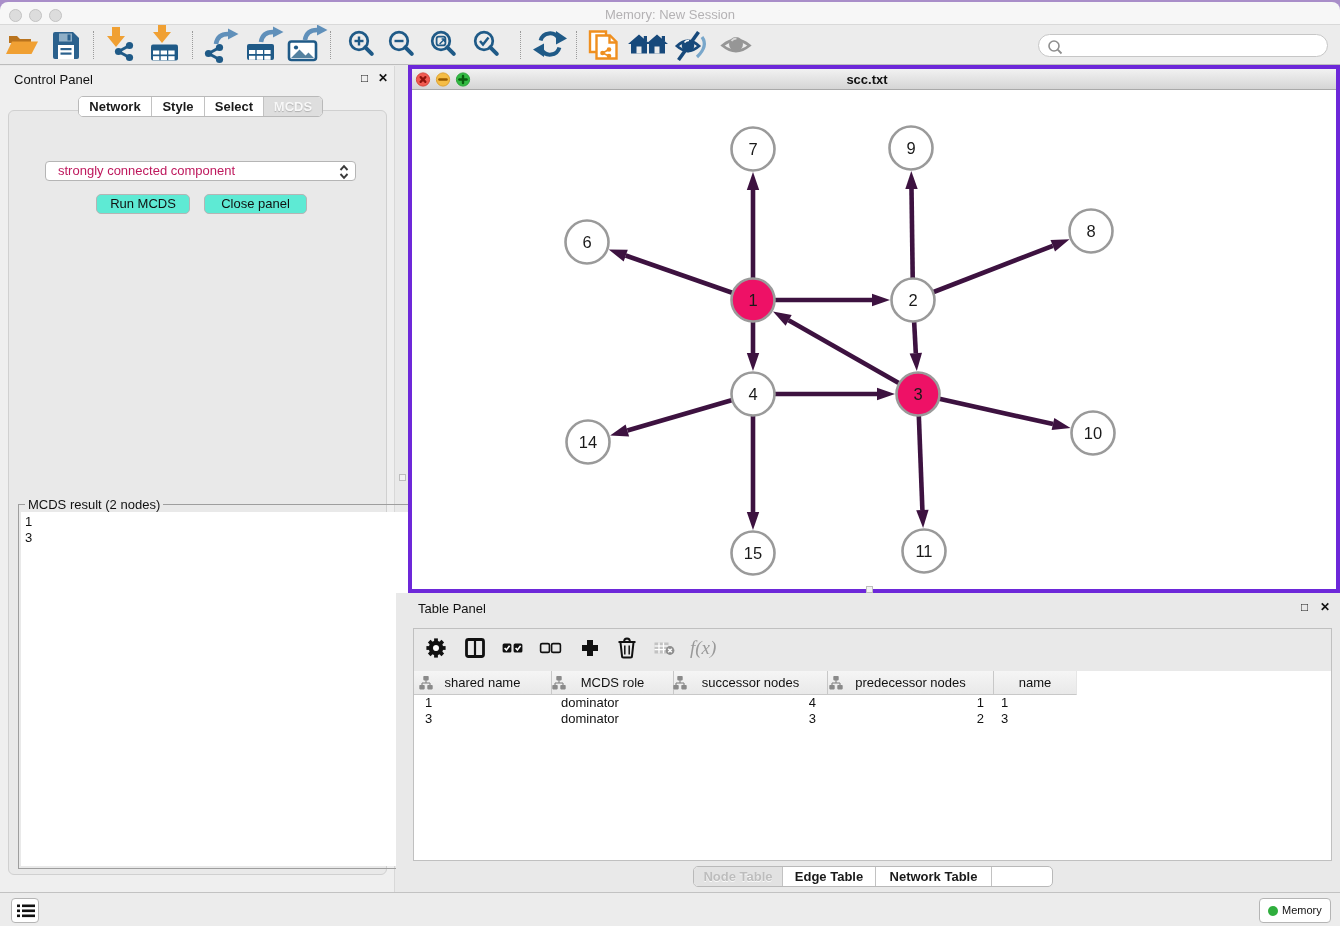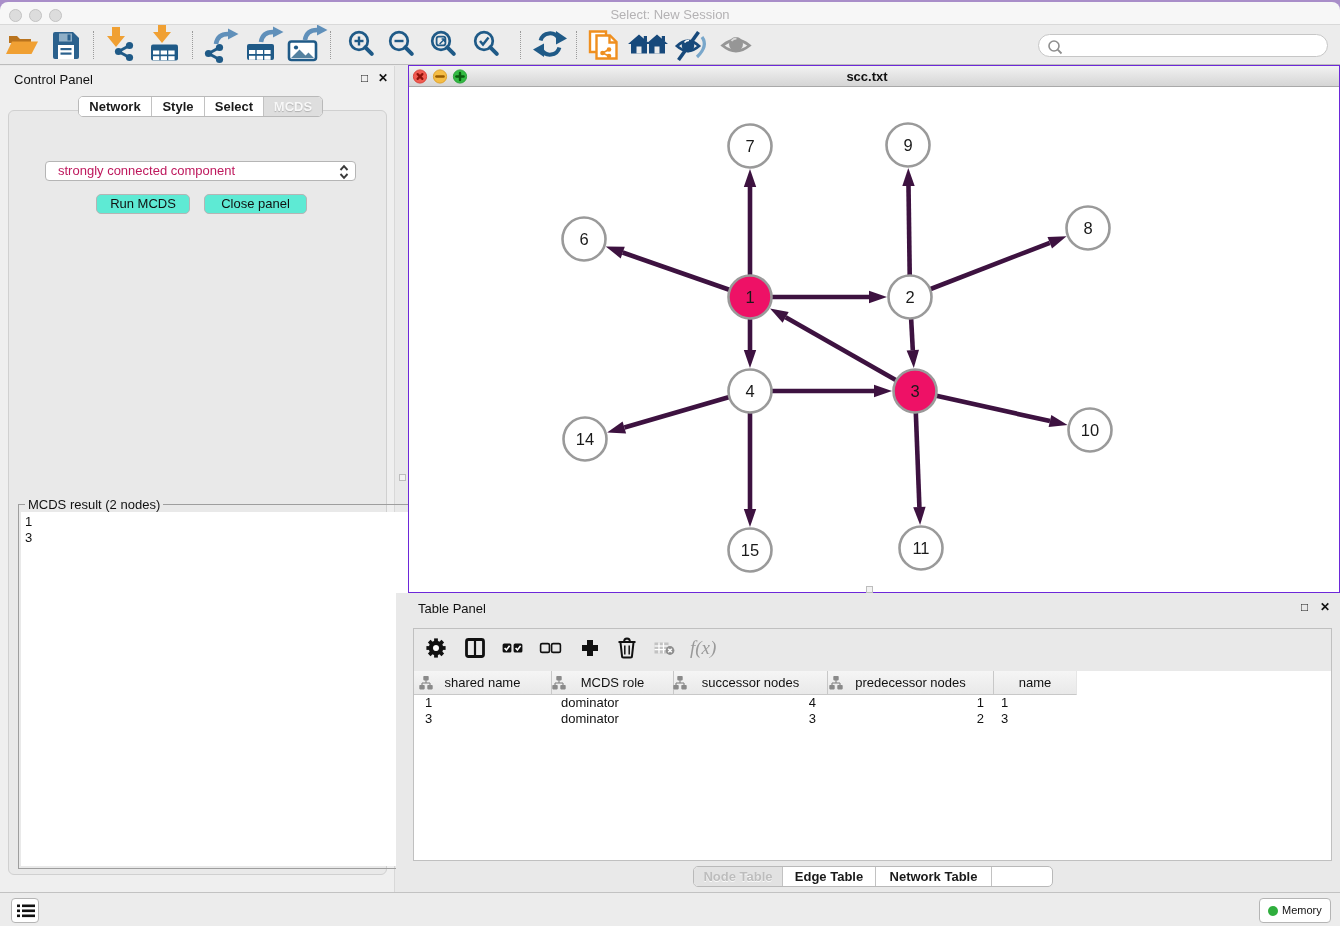--- a/index.html
+++ b/index.html
@@ -28,21 +28,21 @@
 .cptab:last-child { border-right:none; }
 #cp-content { position:absolute; left:8px; top:44px; width:379px; height:765px; background:#e9e9e9; border:1px solid #d0d0d0; border-radius:6px; }
 #opt-label { position:absolute; left:0; top:28px; width:100%; text-align:center; font-size:13.5px; color:#111; }
 #dropdown { position:absolute; left:36px; top:50px; width:311px; height:20px; background:#fff; border:1px solid #b5b5b5; border-radius:4px; font-size:13px; color:#be185d; line-height:18px; padding-left:12px; }
 .btn { position:absolute; height:20px; background:#5eead4; border:1px solid #b5b5b5; border-radius:5px; font-size:13px; color:#111; text-align:center; line-height:18px; }
 #mcds-group { position:absolute; left:9px; top:393px; width:428px; height:365px; border:1px solid #9e9e9e; }
 #mcds-title { position:absolute; left:6px; top:-8px; background:#e9e9e9; padding:0 3px; font-size:13px; color:#111; z-index:2; }
 #mcds-text { position:absolute; left:2px; top:2px; right:2px; bottom:2px; background:#fff; font-size:13px; color:#111; padding:2px 4px; line-height:16px; }
 
 
-#netwin { left:408px; top:65px; width:932px; height:528px; border:1px solid #6d28d9; background:#fff; }
+#netwin { left:408px; top:65px; width:932px; height:528px; border:4px solid #6d28d9; background:#fff; }
 #net-titlebar { position:absolute; left:0; top:0; width:100%; height:21px; background:linear-gradient(#f2f2f2,#d5d5d5); border-bottom:1px solid #a9a9a9; }
 #net-title { position:absolute; top:3px; left:-7px; width:100%; text-align:center; font-size:13px; font-weight:bold; color:#111; }
 
 
 #tpanel { left:396px; top:593px; width:944px; height:299px; background:#e9e9e9; }
 #tp-title { position:absolute; left:22px; top:8px; font-size:13px; color:#111; }
 #tp-box { position:absolute; left:17px; top:35px; width:919px; height:233px; border:1px solid #c0c0c0; background:#e9e9e9; }
 #tp-table { position:absolute; left:0px; top:42px; width:917px; height:189px; background:#fff; }
 .th { position:absolute; top:0; height:24px; background:linear-gradient(#f5f5f5,#e9e9e9); border-right:1px solid #c8c8c8; border-bottom:1px solid #c8c8c8; font-size:13px; color:#111; text-align:center; line-height:24px; }
 .td { position:absolute; font-size:13px; color:#111; height:16px; line-height:16px; }
@@ -55,21 +55,21 @@
 #listbtn { position:absolute; left:11px; top:5px; width:28px; height:25px; background:#fff; border:1px solid #b5b5b5; border-radius:4px; }
 #membtn { position:absolute; left:1259px; top:5px; width:72px; height:25px; background:#fff; border:1px solid #b5b5b5; border-radius:4px; font-size:11px; color:#111; }
 </style>
 </head>
 <body>
 <div class="abs" id="purple"></div>
 <div class="abs" id="titlebar">
   <div class="tl tl-gray" style="left:9px;"></div>
   <div class="tl tl-gray" style="left:29px;"></div>
   <div class="tl tl-gray" style="left:49px;"></div>
-  <div id="title-text">Select: New Session</div>
+  <div id="title-text">Memory: New Session</div>
 </div>
 <div class="abs" id="toolbar">
   <div class="tsep" style="left:93px;"></div>
   <div class="tsep" style="left:192px;"></div>
   <div class="tsep" style="left:330px;"></div>
   <div class="tsep" style="left:520px;"></div>
   <div class="tsep" style="left:576px;"></div>
   <svg style="position:absolute;left:0;top:0;" width="1340" height="41">
       <path d="M9 11 L17 11 L20 14 L31 14 L31 18 L9 18 Z" fill="#b9731e"></path>
 <path d="M6 29 L12 16.5 L38 16.5 L31.5 29 Z" fill="#f0a033"></path>

